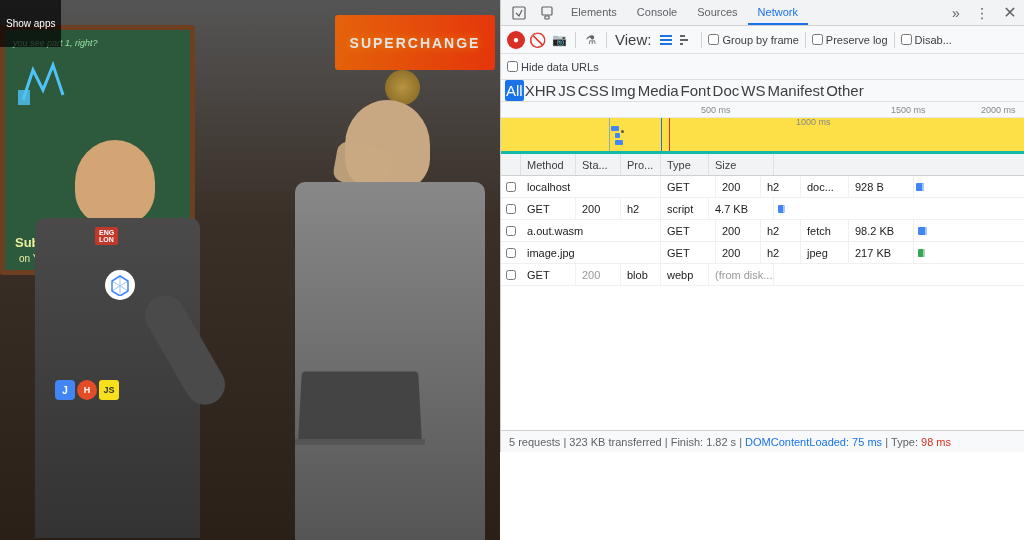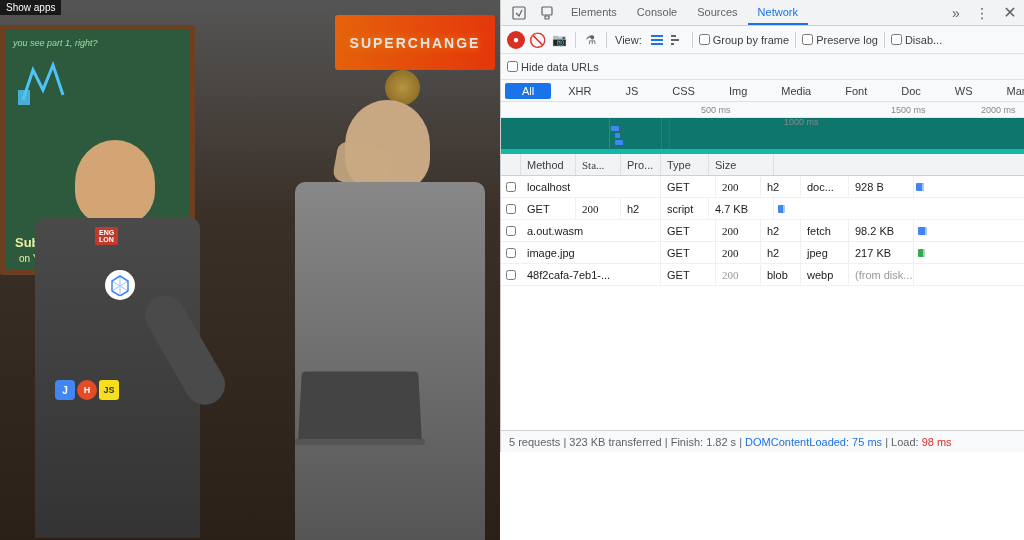--- a/index.html
+++ b/index.html
@@ -18,21 +18,21 @@
       position: absolute;
       inset: 0;
       background: #4a4040;
     }
     .show-apps-bar {
       position: absolute;
       top: 0; left: 0;
       background: rgba(0,0,0,0.7);
       color: #fff;
       font-size: 10px;
-      padding: 2px 6px;
+      padding: 18px 6px;
       z-index: 10;
     }
 
     
     .devtools {
       width: 524px;
       height: 452px;
       display: flex;
       flex-direction: column;
       background: #fff;
@@ -104,21 +104,21 @@
       border-radius: 50%;
       border: none;
       cursor: pointer;
       display: flex; align-items: center; justify-content: center;
       font-size: 10px;
     }
     .nt-btn.record { background: #d93025; color: #fff; }
     .nt-btn.clear { background: none; color: #5f6368; font-size: 14px; }
     .nt-btn.camera { background: none; color: #5f6368; font-size: 12px; }
     .nt-divider { width: 1px; height: 16px; background: #d0d0d0; margin: 0 2px; }
-    .nt-label { font-size: 11px; color: #3c4043; margin: 0 2px; }
+    .nt-label { font-size: 15px; color: #3c4043; margin: 0 2px; }
     .nt-view-group {
       display: flex; align-items: center; gap: 2px;
     }
     .nt-icon-btn {
       width: 18px; height: 18px;
       border: none; background: none; cursor: pointer;
       display: flex; align-items: center; justify-content: center;
       color: #5f6368; font-size: 12px;
     }
     .nt-icon-btn.active { color: #1a73e8; }
@@ -158,39 +158,39 @@
     .type-filter {
       height: 22px;
       background: #f8f9fa;
       border-bottom: 1px solid #e0e0e0;
       display: flex;
       align-items: center;
       padding: 0 4px;
       gap: 0;
     }
     .type-btn {
-      padding: 2px 17px;
-      font-size: 11px;
+      padding: 2px 1px;
+      font-size: 15px;
       cursor: pointer;
       border: none;
       background: none;
       color: #3c4043;
       border-radius: 2px;
       white-space: nowrap;
     }
     .type-btn.active {
       background: #1a73e8;
       color: #fff;
     }
 
     
     .timeline-area {
       height: 52px;
-      background: #0f766e;
-      border-bottom: 5px solid #14b8a6;
+      background: #fde047;
+      border-bottom: 3px solid #14b8a6;
       position: relative;
       overflow: hidden;
     }
     .timeline-ruler {
       height: 16px;
       background: #f8f9fa;
       border-bottom: 1px solid #e8e8e8;
       display: flex;
       align-items: center;
       padding-left: 108px;
@@ -232,21 +232,21 @@
       height: 100%;
       display: flex;
       align-items: center;
       white-space: nowrap;
       overflow: hidden;
     }
     .th.sortable { cursor: pointer; }
     .th .sort-icon { margin-left: 3px; font-size: 9px; color: #888; }
     .col-name { width: 140px; flex-shrink: 0; }
     .col-method { width: 55px; flex-shrink: 0; }
-    .col-status { width: 45px; flex-shrink: 0; font-family: Liberation Serif, serif; }
+    .col-status { width: 45px; flex-shrink: 0; }
     .col-protocol { width: 40px; flex-shrink: 0; }
     .col-type { width: 48px; flex-shrink: 0; }
     .col-size { width: 65px; flex-shrink: 0; }
     .col-waterfall { flex: 1; }
 
     .table-row {
       height: 22px;
       display: flex;
       align-items: center;
       border-bottom: 1px solid #f0f0f0;
@@ -455,21 +455,21 @@
     <button class="type-btn">Font</button>
     <button class="type-btn">Doc</button>
     <button class="type-btn">WS</button>
     <button class="type-btn">Manifest</button>
     <button class="type-btn">Other</button>
   </div>
 
   <div class="timeline-area">
     <div class="timeline-ruler">
       <span class="ruler-label" style="left:200px;">500 ms</span>
-      <span class="ruler-label" style="left:283px;margin-top:24px;">1000 ms</span>
+      <span class="ruler-label" style="left:295px;margin-top:24px;">1000 ms</span>
       <span class="ruler-label" style="left:390px;">1500 ms</span>
       <span class="ruler-label" style="left:480px;">2000 ms</span>
     </div>
     <div class="timeline-chart">
 
       <div style="position:absolute;left:108px;top:0;width:1px;height:36px;background:#4285f4;opacity:0.6;"></div>
 
       <div style="position:absolute;left:110px;top:8px;width:8px;height:5px;background:#4285f4;border-radius:1px;"></div>
       <div style="position:absolute;left:114px;top:15px;width:5px;height:5px;background:#4285f4;border-radius:1px;"></div>
       <div style="position:absolute;left:114px;top:22px;width:8px;height:5px;background:#4285f4;border-radius:1px;"></div>
@@ -563,39 +563,38 @@
       <div class="waterfall-cell">
         <div class="waterfall-segment" style="left:4px;width:6px;background:#34a853;"></div>
         <div class="waterfall-segment" style="left:9px;width:2px;background:#a8d5b5;"></div>
       </div>
     </div>
 
     <div class="table-row">
       <div class="td-checkbox">
           <input type="checkbox" style="">
         </div>
-      <div class="td col-name">48f2cafa-7eb1-...</div>
       <div class="td col-method">GET</div>
       <div class="td col-status" style="color:#999;">200</div>
       <div class="td col-protocol">blob</div>
       <div class="td col-type">webp</div>
       <div class="td col-size" style="color:#999;">(from disk...</div>
       <div class="waterfall-cell"></div>
     </div>
   </div>
 
   <div class="status-bar">
     <span>5 requests</span>
     <span>&nbsp;|&nbsp;</span>
     <span>323 KB transferred</span>
     <span>&nbsp;|&nbsp;</span>
     <span>Finish: 1.82 s</span>
     <span>&nbsp;|&nbsp;</span>
     <span class="domcl">DOMContentLoaded:</span>
     <span>&nbsp;</span>
     <span class="domcl">75 ms</span>
     <span>&nbsp;|&nbsp;</span>
-    <span>Load:</span>
+    <span>Type:</span>
     <span>&nbsp;</span>
     <span class="load">98 ms</span>
   </div>
 
 </div>
 
 </body></html>

